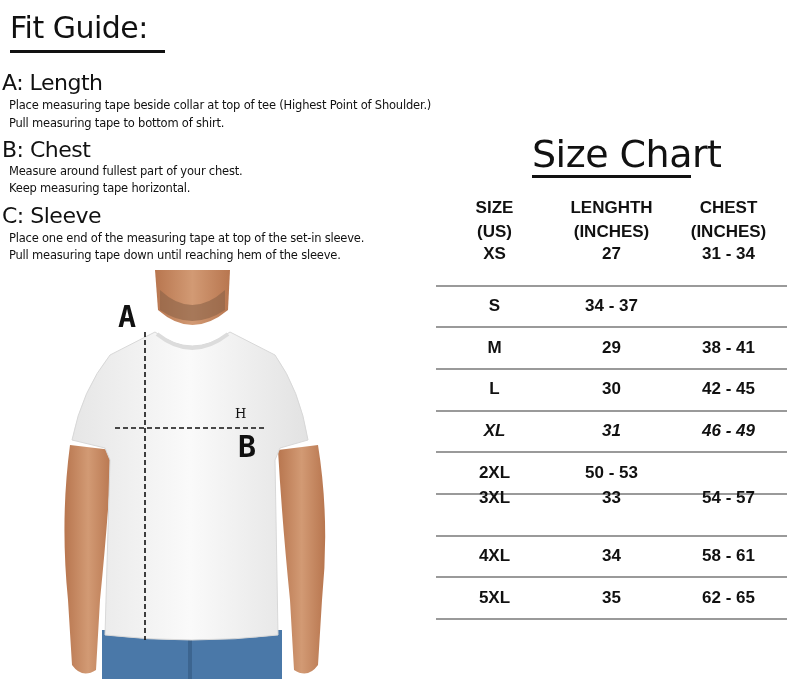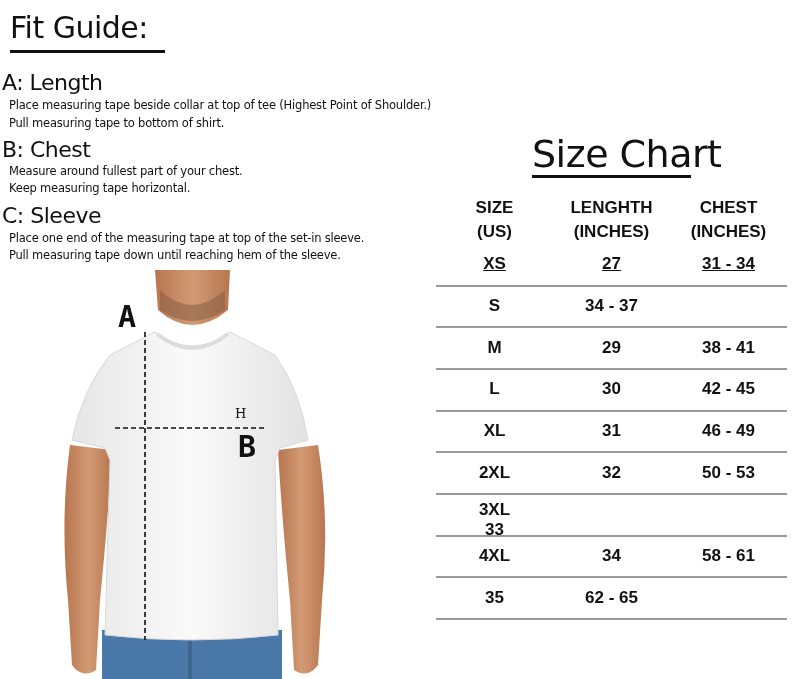--- a/index.html
+++ b/index.html
@@ -85,21 +85,21 @@
     <div class="c c2">
       <div>LENGHTH</div>
       <div>(INCHES)</div>
     </div>
     <div class="c c3">
       <div>CHEST</div>
       <div>(INCHES)</div>
     </div>
   </div>
 
-  <div class="row" style="top:58px;line-height:20px;text-decoration:underline;">
+  <div class="row" style="top:48px;line-height:20px;">
     <div class="c c1">XS</div>
     <div class="c c2">27</div>
     <div class="c c3">31 - 34</div>
   </div>
   <div class="line" style="top:89px"></div>
 
   <div class="row" style="top:100px;line-height:20px;">
     <div class="c c1">S</div>
     <div class="c c3">34 - 37</div>
   </div>
@@ -112,45 +112,46 @@
   </div>
   <div class="line" style="top:172px"></div>
 
   <div class="row" style="top:183px;line-height:20px;">
     <div class="c c1">L</div>
     <div class="c c2">30</div>
     <div class="c c3">42 - 45</div>
   </div>
   <div class="line" style="top:214px"></div>
 
-  <div class="row" style="top:225px;line-height:20px;">
+  <div class="row" style="top:225px;line-height:20px;font-style:italic;">
     <div class="c c1">XL</div>
     <div class="c c2">31</div>
     <div class="c c3">46 - 49</div>
   </div>
   <div class="line" style="top:255px"></div>
 
   <div class="row" style="top:267px;line-height:20px;">
     <div class="c c1">2XL</div>
-    <div class="c c2">32</div>
     <div class="c c3">50 - 53</div>
   </div>
   <div class="line" style="top:297px"></div>
 
-  <div class="row" style="top:304px;line-height:20px;flex-direction:column;">
+  <div class="row" style="top:292px;line-height:20px;">
     <div class="c c1">3XL</div>
     <div class="c c2">33</div>
+    <div class="c c3">54 - 57</div>
   </div>
   <div class="line" style="top:339px"></div>
 
   <div class="row" style="top:350px;line-height:20px;align-items:flex-end;">
     <div class="c c1">4XL</div>
     <div class="c c2">34</div>
     <div class="c c3">58 - 61</div>
   </div>
   <div class="line" style="top:380px"></div>
 
   <div class="row" style="top:392px;line-height:20px;">
+    <div class="c c1">5XL</div>
     <div class="c c2">35</div>
     <div class="c c3">62 - 65</div>
   </div>
   <div class="line" style="top:422px"></div>
 </div>
 
 </body></html>

